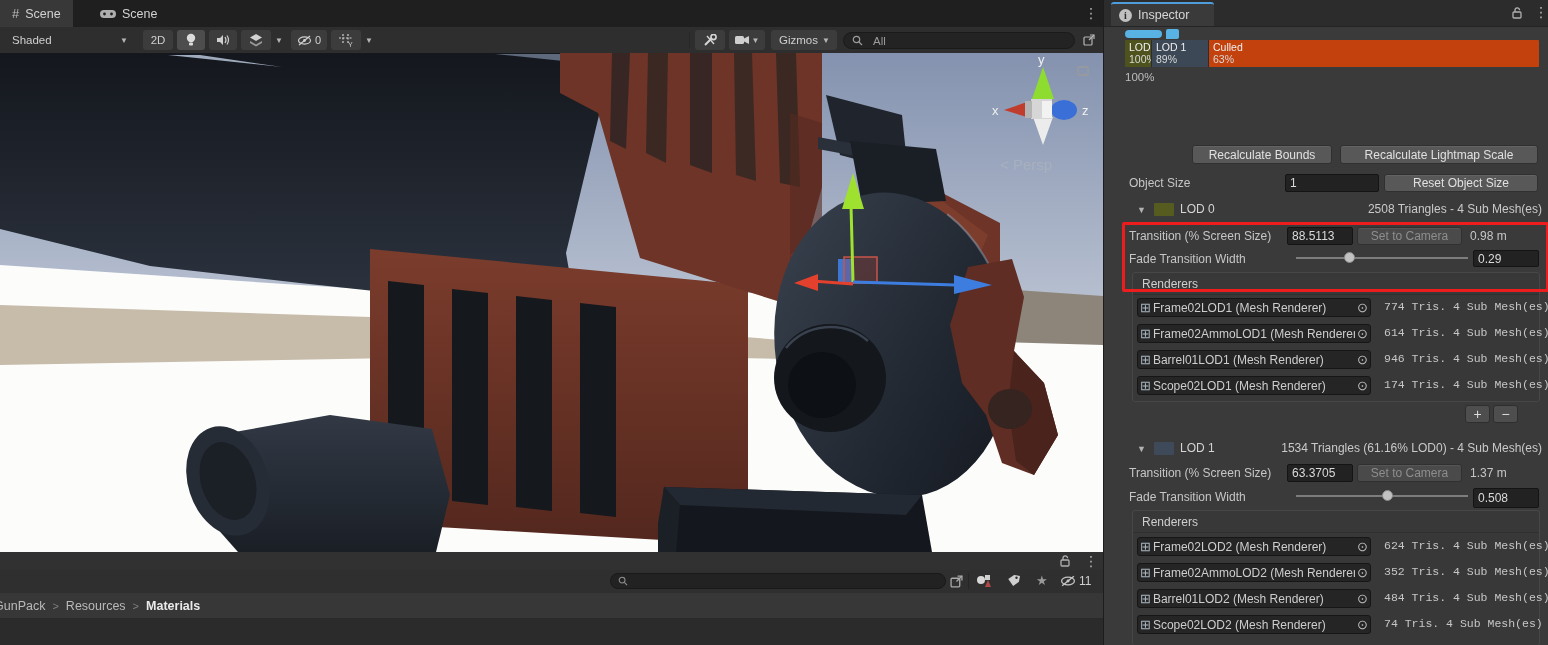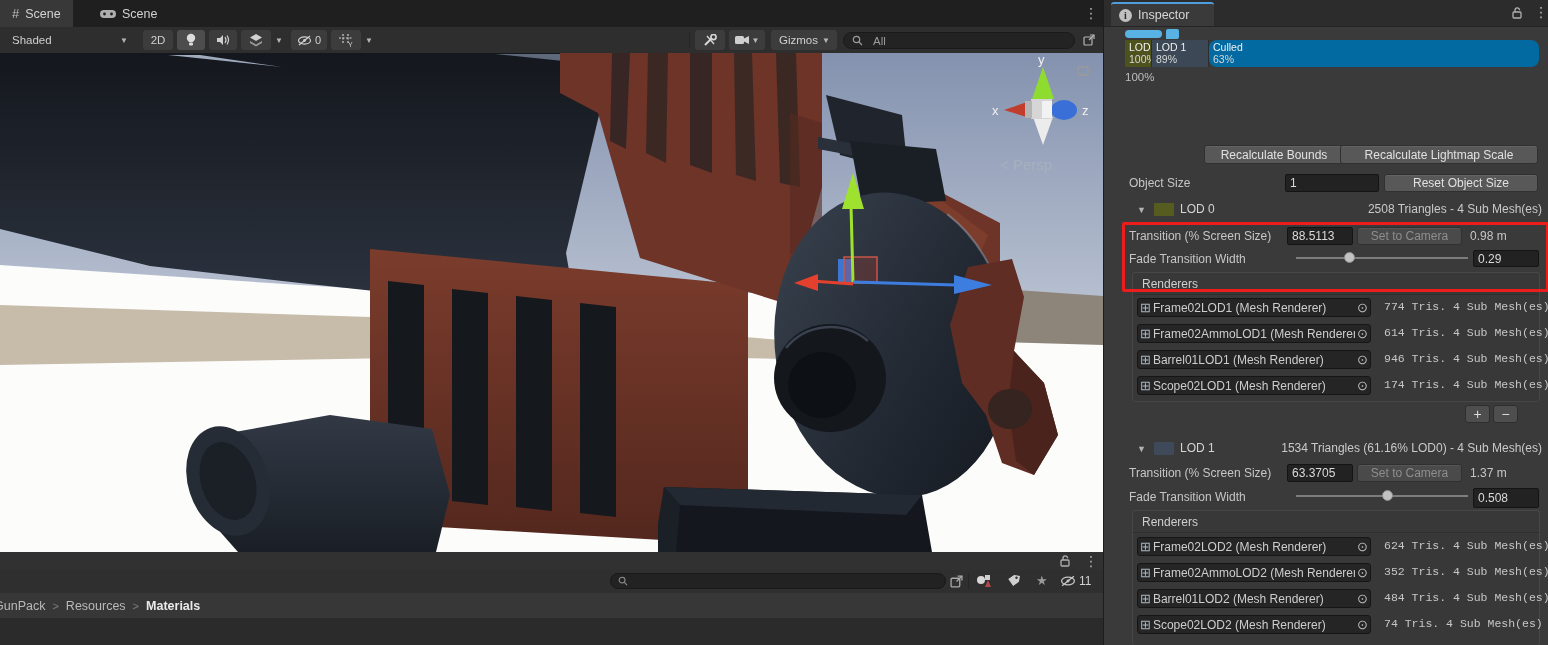--- a/index.html
+++ b/index.html
@@ -390,29 +390,29 @@
     <div id="playhead-tag" class="abs" style="background: rgb(88, 178, 228);"></div>
     <div id="lod-bar" class="abs">
       <div class="lod-seg" style="width: 27px; border-right: 1px solid rgb(45, 45, 45); background: rgb(78, 83, 29);">
         <div class="l1">LOD 0</div>
         <div class="l2">100%</div>
       </div>
       <div class="lod-seg" style="width: 57px; border-right: 1px solid rgb(45, 45, 45); background: rgb(60, 72, 86);">
         <div class="l1">LOD 1</div>
         <div class="l2">89%</div>
       </div>
-      <div class="lod-seg" style="flex: 1 1 0%; background: #0369a1; border-radius: 8px;">
+      <div class="lod-seg" style="flex: 1 1 0%; background: #c2410c;">
         <div class="l1">Culled</div>
         <div class="l2">63%</div>
       </div>
     </div>
     <div id="pct-label" class="abs">100%</div>
 
 
-    <div class="ubtn" style="left:100px;top:145px;width:140px;height:19px;text-align:center;">Recalculate Bounds</div>
+    <div class="ubtn" style="left:88px;top:145px;width:140px;height:19px;text-align:center;">Recalculate Bounds</div>
     <div class="ubtn" style="left:236px;top:145px;width:198px;height:19px;">Recalculate Lightmap Scale</div>
 
     <span class="ins-label" style="left:25px;top:176px;">Object Size</span>
     <div class="ifield" style="left:181px;top:174px;width:94px;height:18px;">1</div>
     <div class="ubtn" style="left:280px;top:174px;width:154px;height:18px;">Reset Object Size</div>
 
     <span class="lod-head-arrow" style="left:33px;top:205px;">▼</span>
     <span class="lod-swatch" style="left:50px;top:203px;;background:#565b20"></span>
     <span class="lod-head-label" style="left:76px;top:202px;">LOD 0</span>
     <span class="lod-head-info" style="top:202px;">2508 Triangles  - 4 Sub Mesh(es)</span>

